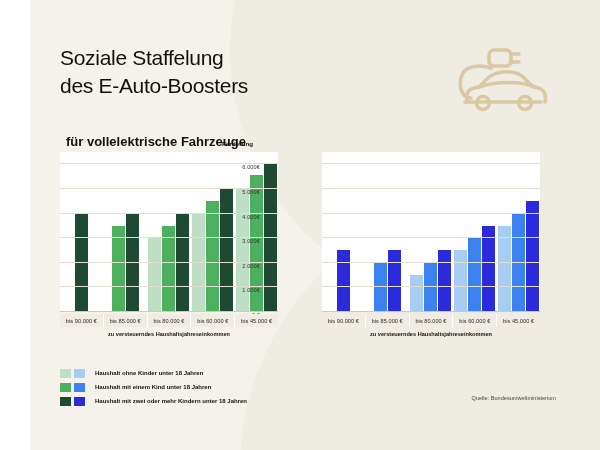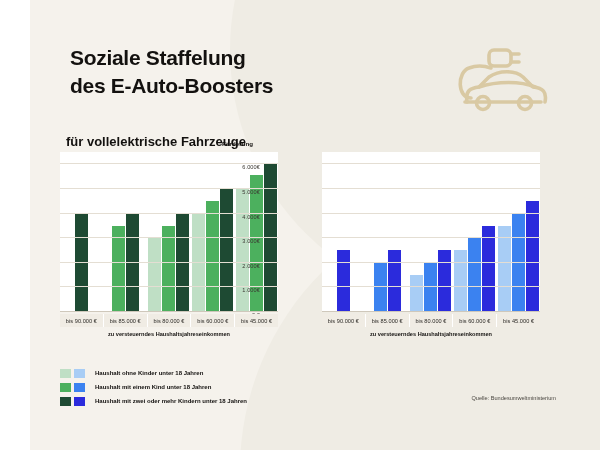--- a/index.html
+++ b/index.html
@@ -34,26 +34,25 @@
     left: 0; top: 0;
     width: 30px; height: 450px;
     background: #ffffff;
   }
 
   
   #title {
     position: absolute;
     left: 60px; top: 44px;
     font-size: 21px;
-    font-weight: bold;
+    font-weight: normal;
     line-height: 1.32;
     color: #13110f;
     letter-spacing: -0.3px;
     white-space: pre-line;
-    margin-left: 10px;
   }
 
   
   #ev-icon {
     position: absolute;
     right: 45px; top: 42px;
     width: 104px; height: 72px;
   }
 
   

